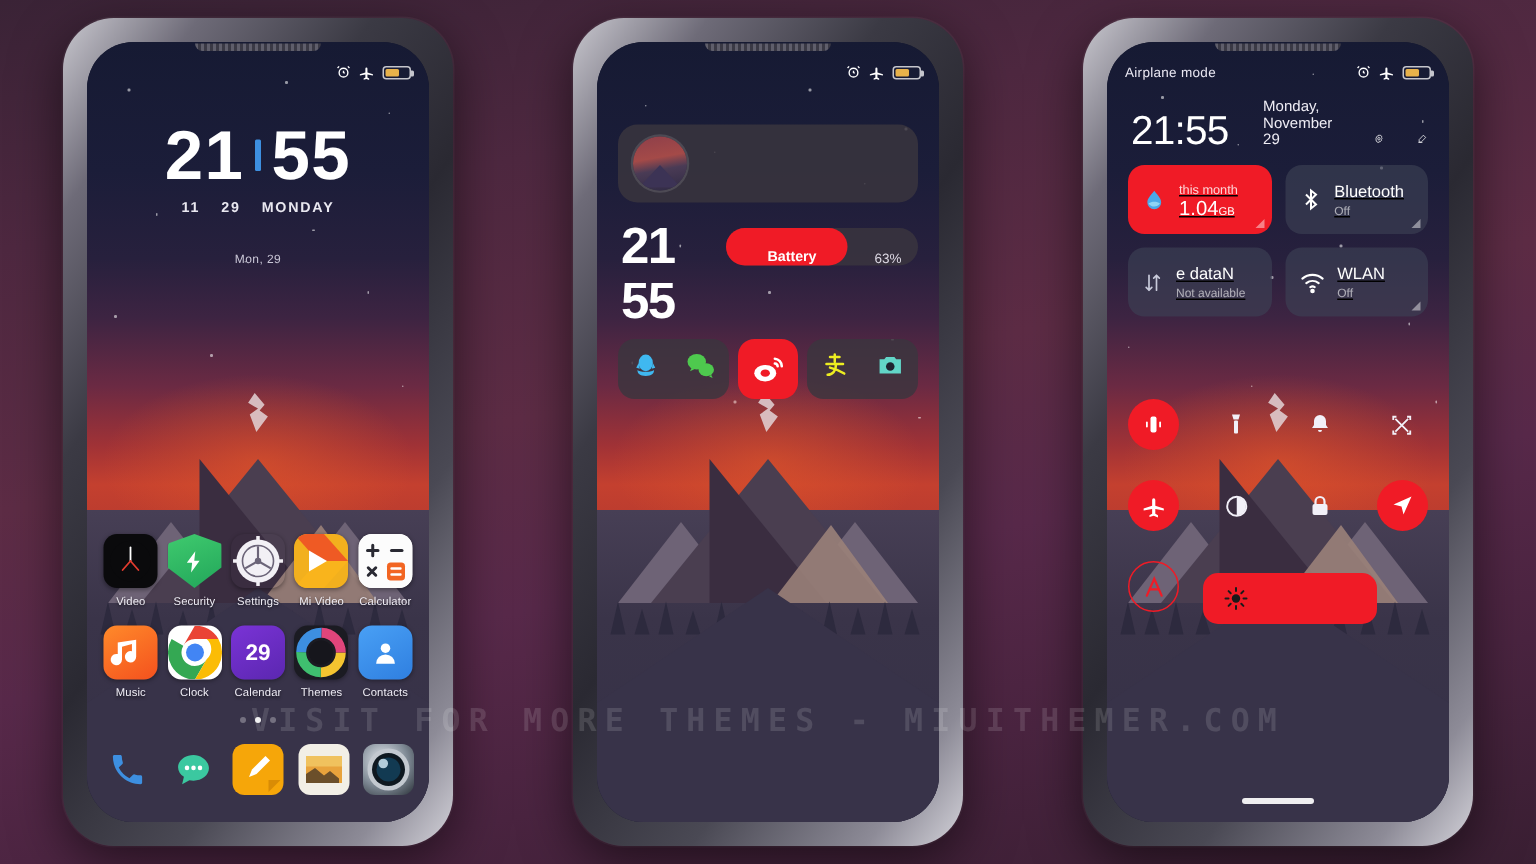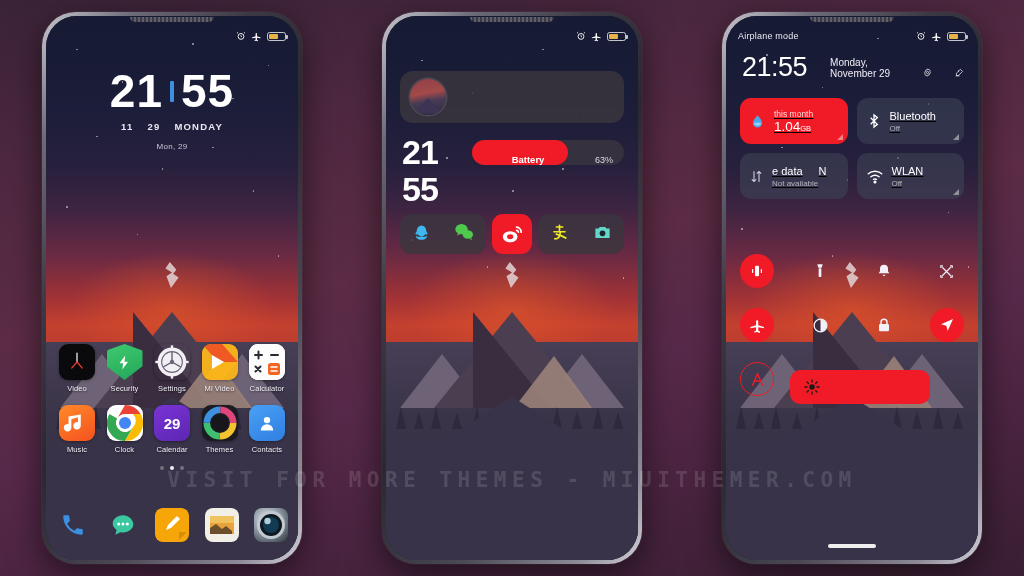--- a/index.html
+++ b/index.html
@@ -20,21 +20,21 @@
     color: rgba(255,255,255,0.13);
     font-family: "DejaVu Sans Mono", monospace;
     pointer-events: none; white-space: nowrap;
   }
 
   
   .phone {
     position: absolute; top: 12px; width: 260px; height: 552px;
     border-radius: 34px;
     background: linear-gradient(125deg, #c9c8cf 0%, #6e6b78 14%, #3b3a44 32%, #2a2932 50%, #4a4954 72%, #8d8b97 90%, #d4d3da 100%);
-    padding: 4px;
+    padding: 16px;
     box-shadow: 0 10px 34px rgba(0,0,0,0.55), 0 0 0 1px rgba(255,255,255,0.06);
   }
   .phone.p1 { left: 42px; }
   .phone.p2 { left: 382px; }
   .phone.p3 { left: 722px; }
 
   .screen {
     position: relative; width: 100%; height: 100%;
     border-radius: 31px; overflow: hidden;
     background: #12142a;
@@ -133,21 +133,21 @@
   .p1-time {
     font-size: 46px; font-weight: 700; color: #fff; letter-spacing: 1px;
     display: flex; align-items: center; justify-content: center; gap: 3px;
     line-height: 1;
   }
   .p1-time .sep { width: 4px; height: 21px; background: #3d8fe0; border-radius: 1px; margin: 0 4px; }
   .p1-dateline {
     margin-top: 7px; font-size: 9.5px; font-weight: 700; color: #e9e8f0;
     letter-spacing: 1.2px; display: flex; justify-content: center; gap: 14px;
   }
-  .p1-sub { margin-top: 10px; font-size: 8px; color: #c9c6d6; letter-spacing: .3px; }
+  .p1-sub { margin-top: 24px; font-size: 8px; color: #c9c6d6; letter-spacing: .3px; }
 
   
   .appgrid { position: absolute; left: 8px; right: 8px; top: 328px; z-index: 20; }
   .approw { display: flex; justify-content: space-between; margin-bottom: 12px; }
   .app { width: 46px; text-align: center; }
   .app .ic {
     width: 36px; height: 36px; margin: 0 auto 4px; border-radius: 9px;
     display: flex; align-items: center; justify-content: center;
     position: relative; overflow: hidden;
     box-shadow: 0 1px 3px rgba(0,0,0,.35);
@@ -253,21 +253,21 @@
   .tile .tt { display: flex; flex-direction: column; justify-content: center; min-width: 0; text-decoration: underline; }
   .tile .t1 { font-size: 8.5px; color: rgba(255,255,255,.82); white-space: nowrap; }
   .tile .t2 { font-size: 13.5px; color: #fff; font-weight: 400; white-space: nowrap; }
   .tile .t2 .u { font-size: 7.5px; }
   .tile .tl { font-size: 11px; color: #fff; white-space: nowrap; }
   .tile .ts { font-size: 8px; color: rgba(255,255,255,.6); margin-top: 2px; }
   .tile .corner {
     position: absolute; right: 5px; bottom: 4px; width: 0; height: 0;
     border-left: 6px solid transparent; border-bottom: 6px solid rgba(255,255,255,.45);
   }
-  .tile .datarow { display: flex; align-items: baseline; gap: 16px; }
+  .tile .datarow { display: flex; align-items: baseline; }
 
   .toggles { position: absolute; top: 238px; left: 14px; right: 14px; z-index: 20; }
   .tgrow { display: flex; justify-content: space-between; margin-bottom: 20px; }
   .tg { width: 34px; height: 34px; border-radius: 50%;
         display: flex; align-items: center; justify-content: center; }
   .tg.on { background: #f01b26; }
   .tg.ring { border: 1.8px solid #f01b26; }
   .tg.plain { background: transparent; }
 
   .bright {

